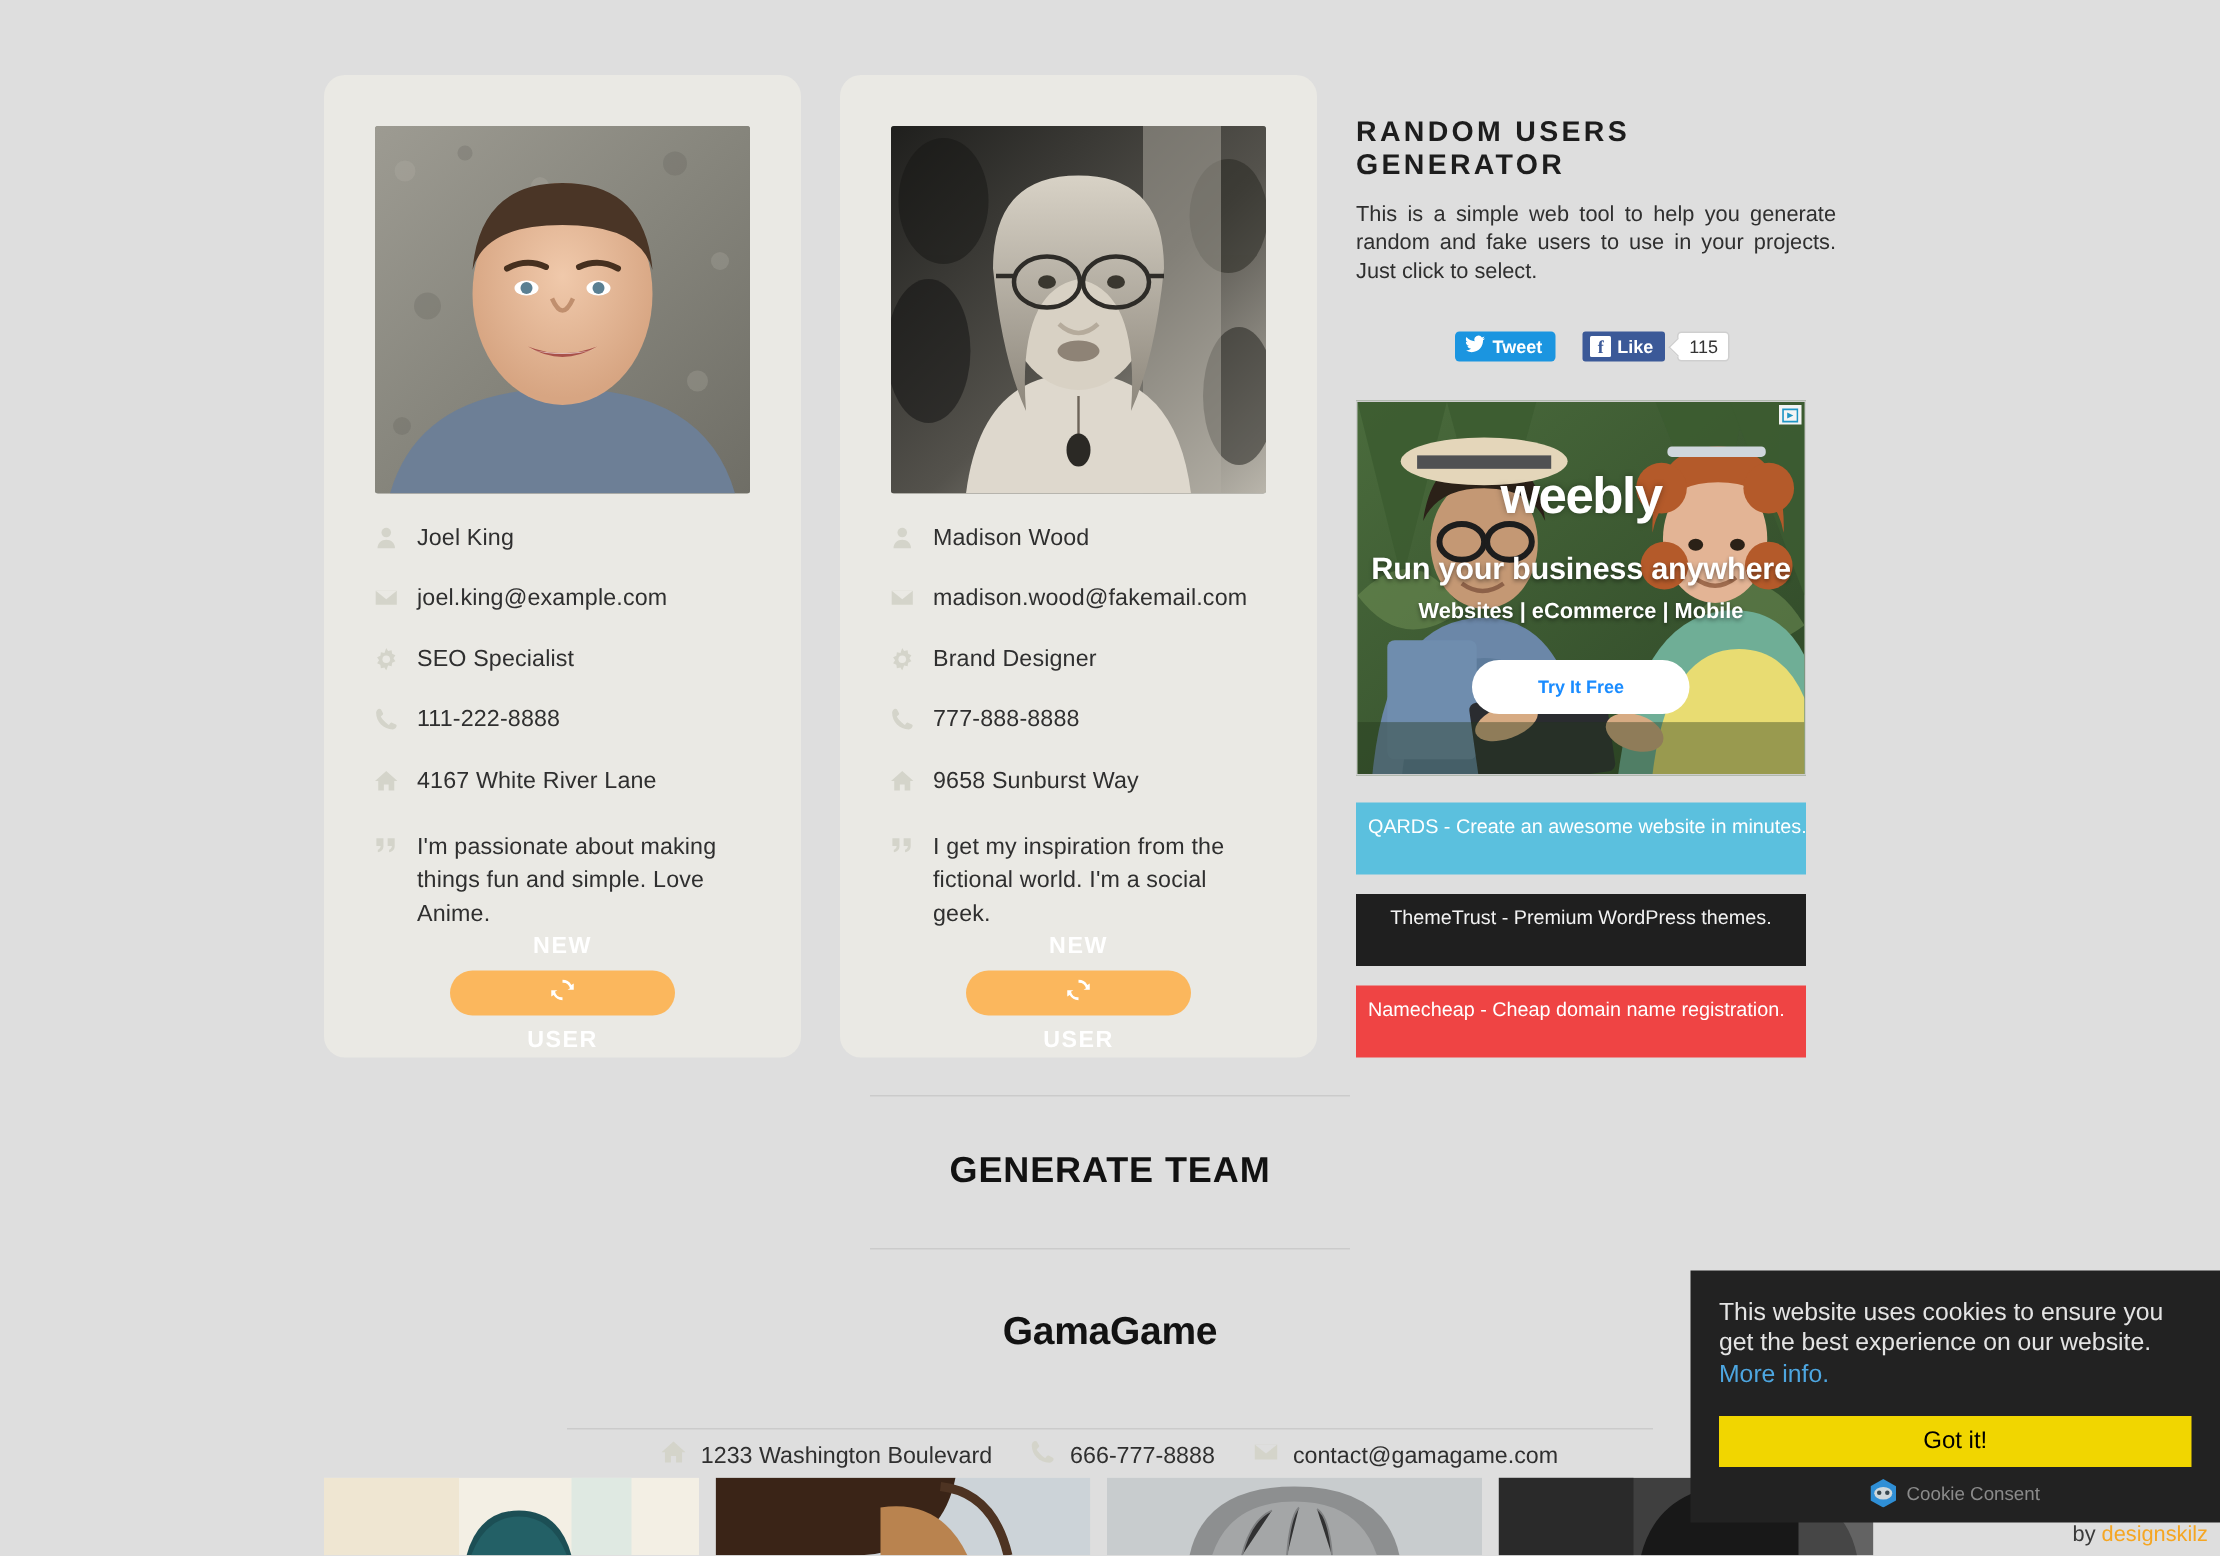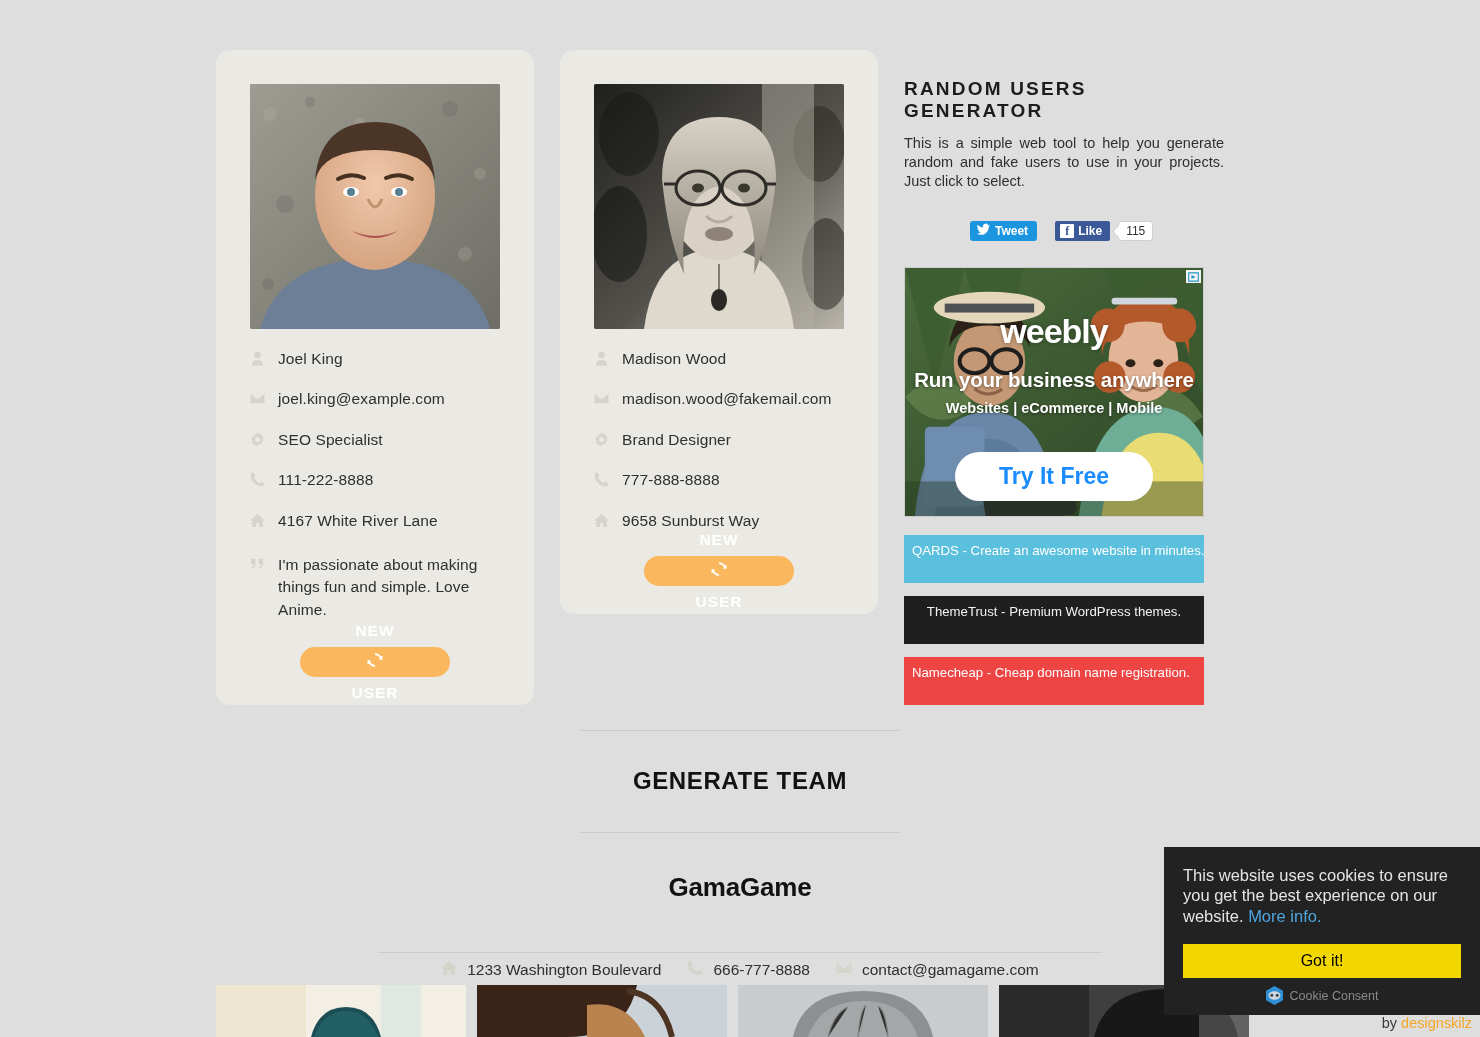--- a/index.html
+++ b/index.html
@@ -206,23 +206,23 @@
     position:absolute; top: 100px; left:0; right:0; text-align:center; z-index:3;
     color:#fff; font-size: 20.5px; font-weight: 700; letter-spacing: -.2px;
     text-shadow: 0 1px 3px rgba(0,0,0,.45);
   }
   .ad-sub {
     position:absolute; top: 132px; left:0; right:0; text-align:center; z-index:3;
     color:#fff; font-size: 14.5px; font-weight: 700;
     text-shadow: 0 1px 3px rgba(0,0,0,.45);
   }
   .ad-cta {
-    position:absolute; top: 184px; left: 50%; transform: translateX(-50%);
+    position:absolute; top: 172px; left: 50%; transform: translateX(-50%);
     z-index: 3; background:#fff; color:#1a8cff;
-    font-size: 23px; font-weight: 700;
+    font-size: 12px; font-weight: 700;
     padding: 11px 44px; border-radius: 26px; cursor:pointer;
     white-space: nowrap;
   }
 
   
   .promo { margin-top: 18px; width: 300px; }
   .promo a {
     display: block;
     height: 48px;
     line-height: 32px;
@@ -299,21 +299,21 @@
     overflow: hidden;
     position: relative;
   }
   .photo-strip .ph svg { width: 100%; height: 100%; display:block; }
 
   
   .cookie {
     position: absolute;
     right: 0px;
     bottom: 22px;
-    width: 316px;
+    width: 353px;
     background: #222222;
     padding: 18px 19px 10px 19px;
     z-index: 50;
   }
   .cookie-text {
     color: #e4e4e4;
     font-size: 16.5px;
     line-height: 1.23;
   }
   .cookie-link { color: #4da6e0; cursor: pointer; }
@@ -551,20 +551,28 @@
 
         <div class="info-row">
           <span class="info-icon">
             <svg viewBox="0 0 16 16">
                 <path d="M8 1L0 8.2h2.3V15h4V10.6h3.4V15h4V8.2H16z"></path>
               </svg>
           </span>
           <span class="info-text">9658 Sunburst Way</span>
         </div>
 
+        <div class="info-row quote-row">
+          <span class="info-icon">
+            <svg viewBox="0 0 16 16">
+                <path d="M1 3h5v5.5C6 11 4.4 12.6 2 13v-1.8c1.2-.4 2-1.4 2-2.7H1zM9 3h5v5.5c0 2.5-1.6 4.1-4 4.5v-1.8c1.2-.4 2-1.4 2-2.7H9z"></path>
+              </svg>
+          </span>
+          <span class="info-text">I get my inspiration from the fictional world. I'm a social geek.</span>
+        </div>
       </div>
 
       <button class="new-user-btn">
         <span>NEW</span>
         <span>
           <svg viewBox="0 0 16 16">
               <path d="M8 1.2a6.8 6.8 0 015.9 3.4l1.6-.9v4.1h-4.1l1.6-.9A4.9 4.9 0 008 3.2zM8 14.8a6.8 6.8 0 01-5.9-3.4l-1.6.9V8.2h4.1l-1.6.9A4.9 4.9 0 008 12.8z"></path>
             </svg>
         </span>
         <span>USER</span>

